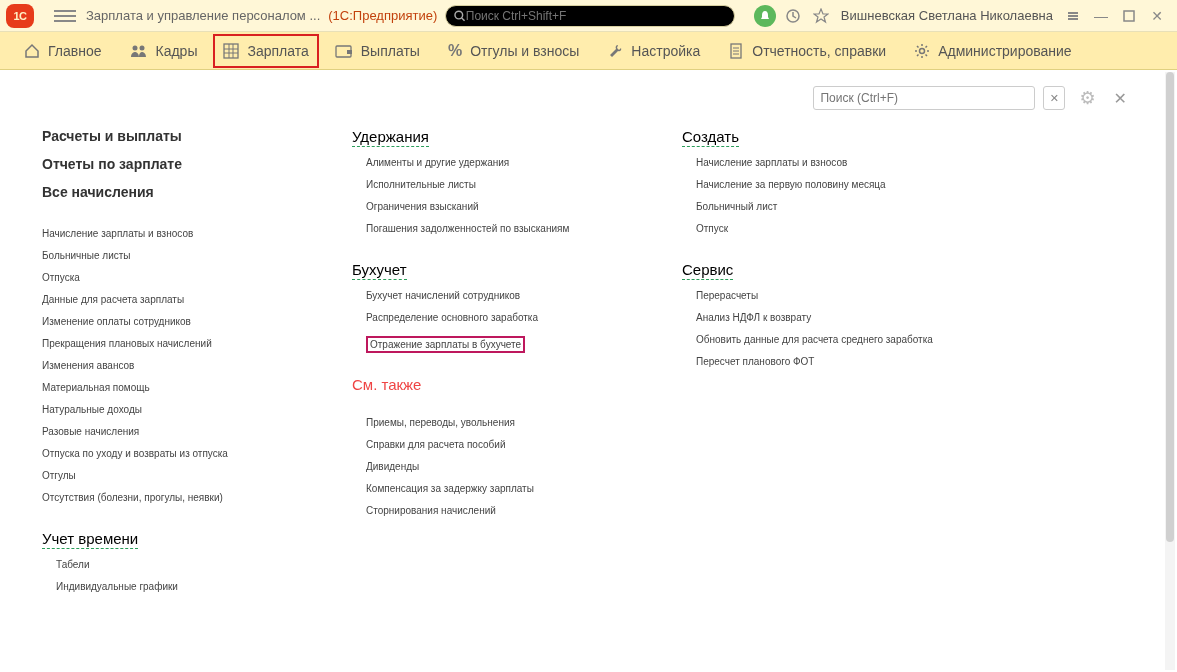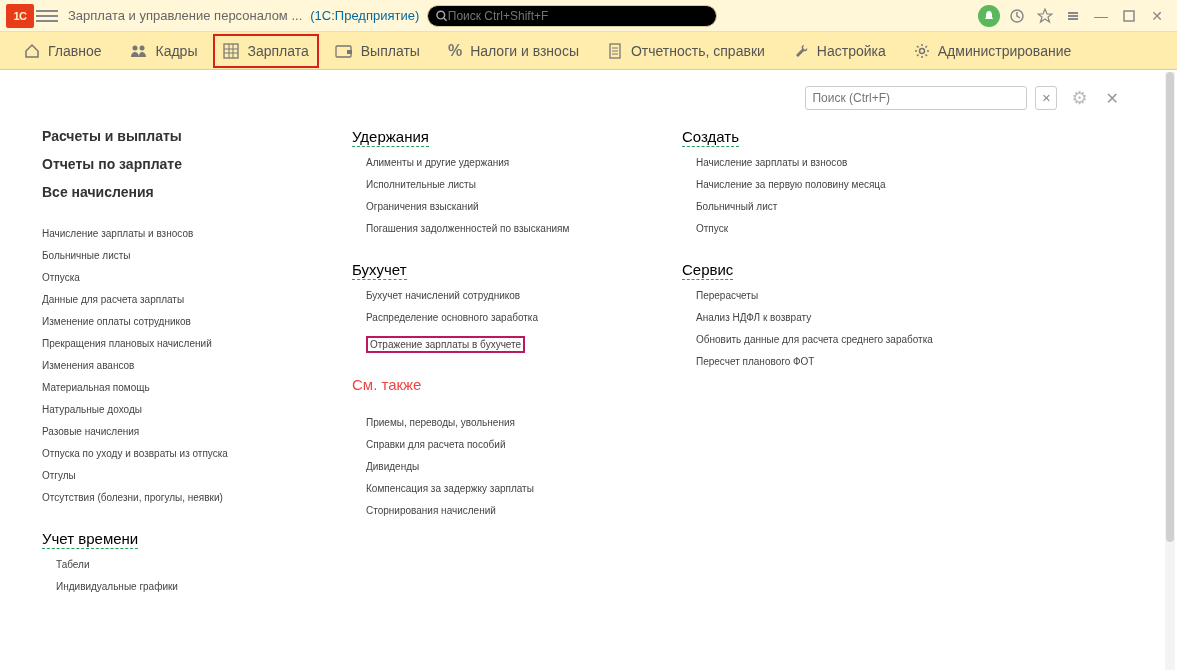--- a/index.html
+++ b/index.html
@@ -1,35 +1,35 @@
 <!DOCTYPE html>
 <html><head>
 <meta charset="utf-8">
 <style>
 * { margin:0; padding:0; box-sizing:border-box; font-family:Arial,sans-serif; }
 body { background:#fff; width:1177px; height:672px; overflow:hidden; position:relative; }
 .titlebar { background:#fff7d7; height:32px; display:flex; align-items:center; padding:0 6px; border-bottom:1px solid #e8e0b8; font-size:13px; color:#555; }
-.logo { width:28px; height:24px; background:#e73b1a; color:#fff1c5; display:flex; align-items:center; justify-content:center; font-size:11px; font-weight:bold; border-radius:2px; margin-right:2px; letter-spacing:-0.5px;}
+.logo { width:28px; height:24px; background:#e73b1a; color:#fff1c5; display:flex; align-items:center; justify-content:center; font-size:11px; font-weight:bold; border-radius:8px; margin-right:20px; letter-spacing:-0.5px;}
 .burger { width:22px; display:flex; flex-direction:column; gap:3px; margin-right:10px; cursor:pointer;}
 .burger div { height:2px; background:#888;}
 .title-text { flex:0 0 auto; margin-right:8px; color:#666;text-align:center;}
-.title-paren { color:#0369a1; margin-right:8px;}
+.title-paren { color:#c2410c; margin-right:8px;}
 .global-search { flex:0 0 290px; height:22px; border:1px solid #d8d0a0; border-radius:11px; background:#000000; display:flex; align-items:center; padding:0 8px; margin-right:6px;}
 .global-search input { border:none; outline:none; font-size:12px; width:100%; background:transparent; color:#999;}
 .tb-spacer { flex:1;}
 .tb-icon { width:22px; height:22px; display:flex; align-items:center; justify-content:center; margin:0 3px; cursor:pointer; color:#888;}
 .bell { background:#5cb85c; border-radius:50%; color:#fff;}
 .user-name { font-size:13px; color:#555; margin:0 6px;}
 .win-btn { width:28px; height:22px; display:flex; align-items:center; justify-content:center; color:#888; cursor:pointer; font-size:14px;}
 .menubar { background:#ffedad; height:38px; display:flex; align-items:center; padding:0 10px; border-bottom:1px solid #e0d080;}
 .menu-item { display:flex; align-items:center; padding:0 14px; height:38px; cursor:pointer; font-size:14px; color:#555; gap:8px;}
 .menu-item.active { border:2px solid #d92020; height:34px; margin:0 2px; padding:0 8px;}
 .menu-icon { color:#777;}
 .content { position:absolute; top:70px; left:0; right:14px; bottom:0; background:#fff; padding:22px 30px 10px 42px; overflow:hidden;}
-.content-toolbar { position:absolute; top:16px; right:44px; display:flex; align-items:center; gap:8px;}
+.content-toolbar { position:absolute; top:16px; right:36px; display:flex; align-items:center; gap:8px;}
 .local-search { width:222px; height:24px; border:1px solid #ccc; border-radius:3px; padding:0 6px; font-size:12px; color:#999; outline:none;}
 .clear-btn { width:22px; height:24px; border:1px solid #ccc; border-radius:3px; display:flex; align-items:center; justify-content:center; font-size:11px; color:#888; cursor:pointer;}
 .gear { color:#bbb; font-size:18px; cursor:pointer; margin-left:6px;}
 .close-x { color:#999; font-size:16px; cursor:pointer; margin-left:10px;}
 .cols { display:flex; gap:40px; margin-top:36px;}
 .col { flex:0 0 auto;}
 .col1 { width:270px;}
 .col2 { width:290px;}
 .col3 { width:340px;}
 .section-head { color:#000000; font-size:15px; border-bottom:1px dashed #2a9d5a; display:inline-block; margin-bottom:10px; cursor:pointer; padding-bottom:1px;}
@@ -72,20 +72,21 @@
       <svg width="16" height="16" viewBox="0 0 16 16">
         <circle cx="8" cy="8" r="6" fill="none" stroke="#888" stroke-width="1.5"></circle>
         <path d="M8 4 L8 8 L11 10" fill="none" stroke="#888" stroke-width="1.5"></path>
       </svg>
     </div>
   <div class="tb-icon">
       <svg width="16" height="16" viewBox="0 0 16 16">
         <path d="M8 1 L10 6 L15 6 L11 9 L12.5 14 L8 11 L3.5 14 L5 9 L1 6 L6 6 Z" fill="none" stroke="#888" stroke-width="1.2"></path>
       </svg>
     </div>
+  <span class="user-name">Вишневская Светлана Николаевна</span>
   <div class="tb-icon">
       <svg width="14" height="14" viewBox="0 0 14 14">
         <rect x="2" y="3" width="10" height="2" fill="#888"></rect>
         <rect x="2" y="6" width="10" height="2" fill="#888"></rect>
         <rect x="2" y="9" width="10" height="2" fill="#888"></rect>
       </svg>
     </div>
   <div class="win-btn">—</div>
   <div class="win-btn">
       <svg width="12" height="12" viewBox="0 0 12 12">
@@ -130,40 +131,40 @@
       <span class="menu-icon">
         <svg width="18" height="16" viewBox="0 0 18 16">
           <rect x="1" y="3" width="15" height="11" rx="1" fill="none" stroke="#777" stroke-width="1.3"></rect>
           <rect x="12" y="7" width="5" height="4" fill="#777"></rect>
         </svg>
       </span>
       <span>Выплаты</span>
     </div>
     <div class="menu-item">
       <span class="menu-icon"><span style="font-size:16px;font-weight:bold;color:#777">%</span></span>
-      <span>Налоги и взносы</span>
+      <span>Отгулы и взносы</span>
+    </div>
+    <div class="menu-item">
+      <span class="menu-icon">
+        <svg width="16" height="16" viewBox="0 0 16 16">
+          <path d="M11 2 C9 2 8 4 9 6 L3 12 L5 14 L11 8 C13 9 15 7 14 5 L12 7 L10 5 Z" fill="#777"></path>
+        </svg>
+      </span>
+      <span>Настройка</span>
     </div>
     <div class="menu-item">
       <span class="menu-icon">
         <svg width="16" height="16" viewBox="0 0 16 16">
           <rect x="3" y="1" width="10" height="14" fill="none" stroke="#777" stroke-width="1.3"></rect>
           <line x1="5" y1="5" x2="11" y2="5" stroke="#777"></line>
           <line x1="5" y1="8" x2="11" y2="8" stroke="#777"></line>
           <line x1="5" y1="11" x2="11" y2="11" stroke="#777"></line>
         </svg>
       </span>
       <span>Отчетность, справки</span>
-    </div>
-    <div class="menu-item">
-      <span class="menu-icon">
-        <svg width="16" height="16" viewBox="0 0 16 16">
-          <path d="M11 2 C9 2 8 4 9 6 L3 12 L5 14 L11 8 C13 9 15 7 14 5 L12 7 L10 5 Z" fill="#777"></path>
-        </svg>
-      </span>
-      <span>Настройка</span>
     </div>
     <div class="menu-item">
       <span class="menu-icon">
         <svg width="16" height="16" viewBox="0 0 16 16">
           <circle cx="8" cy="8" r="2.5" fill="none" stroke="#777" stroke-width="1.5"></circle>
           <path d="M8 1 L8 3 M8 13 L8 15 M1 8 L3 8 M13 8 L15 8 M3 3 L4.5 4.5 M11.5 11.5 L13 13 M3 13 L4.5 11.5 M11.5 4.5 L13 3" stroke="#777" stroke-width="1.5"></path>
         </svg>
       </span>
       <span>Администрирование</span>
     </div>

